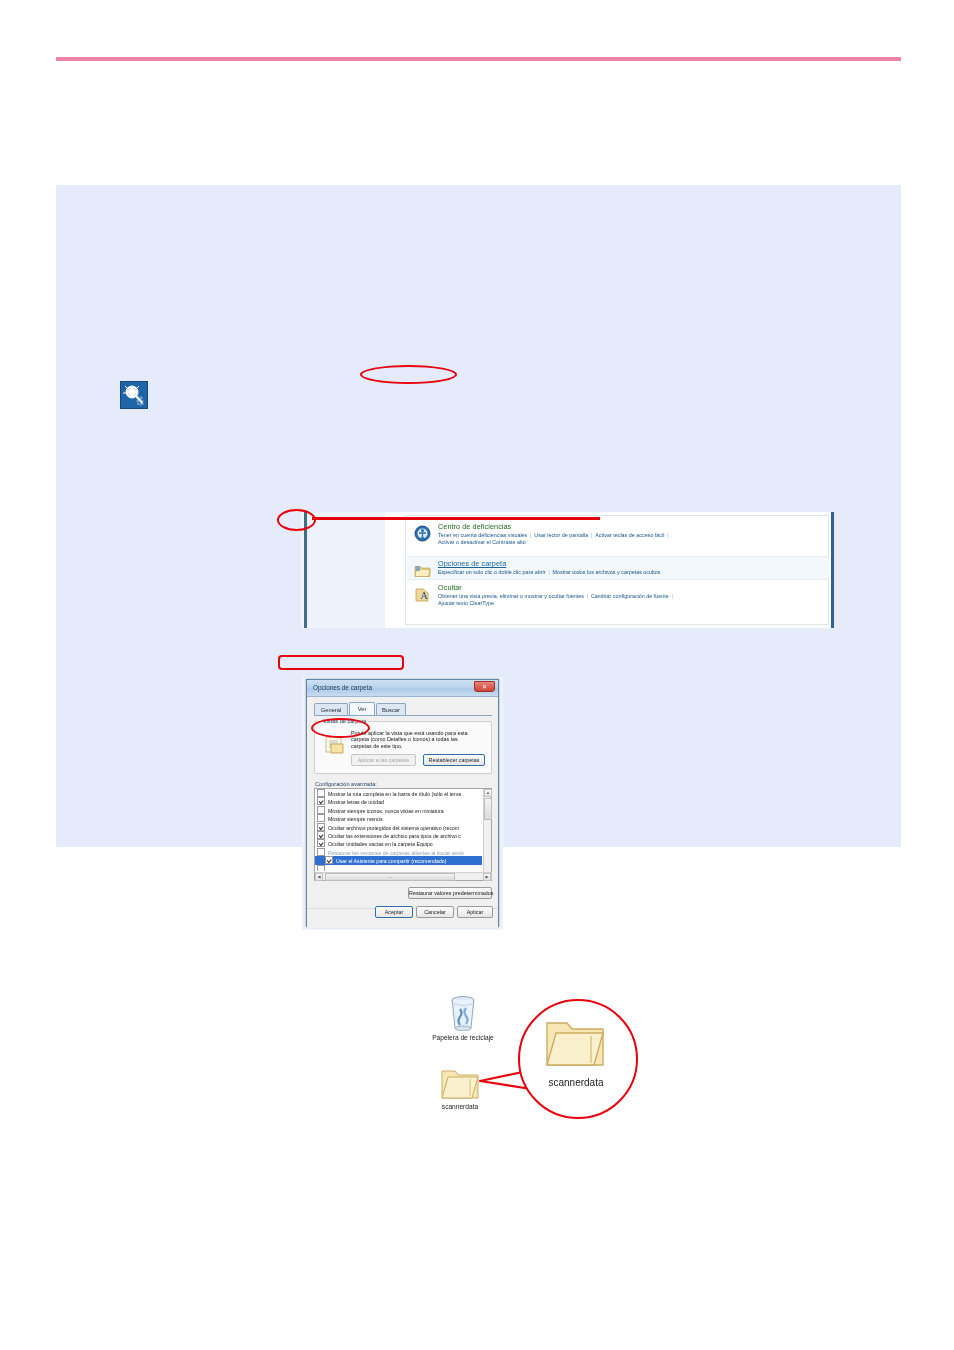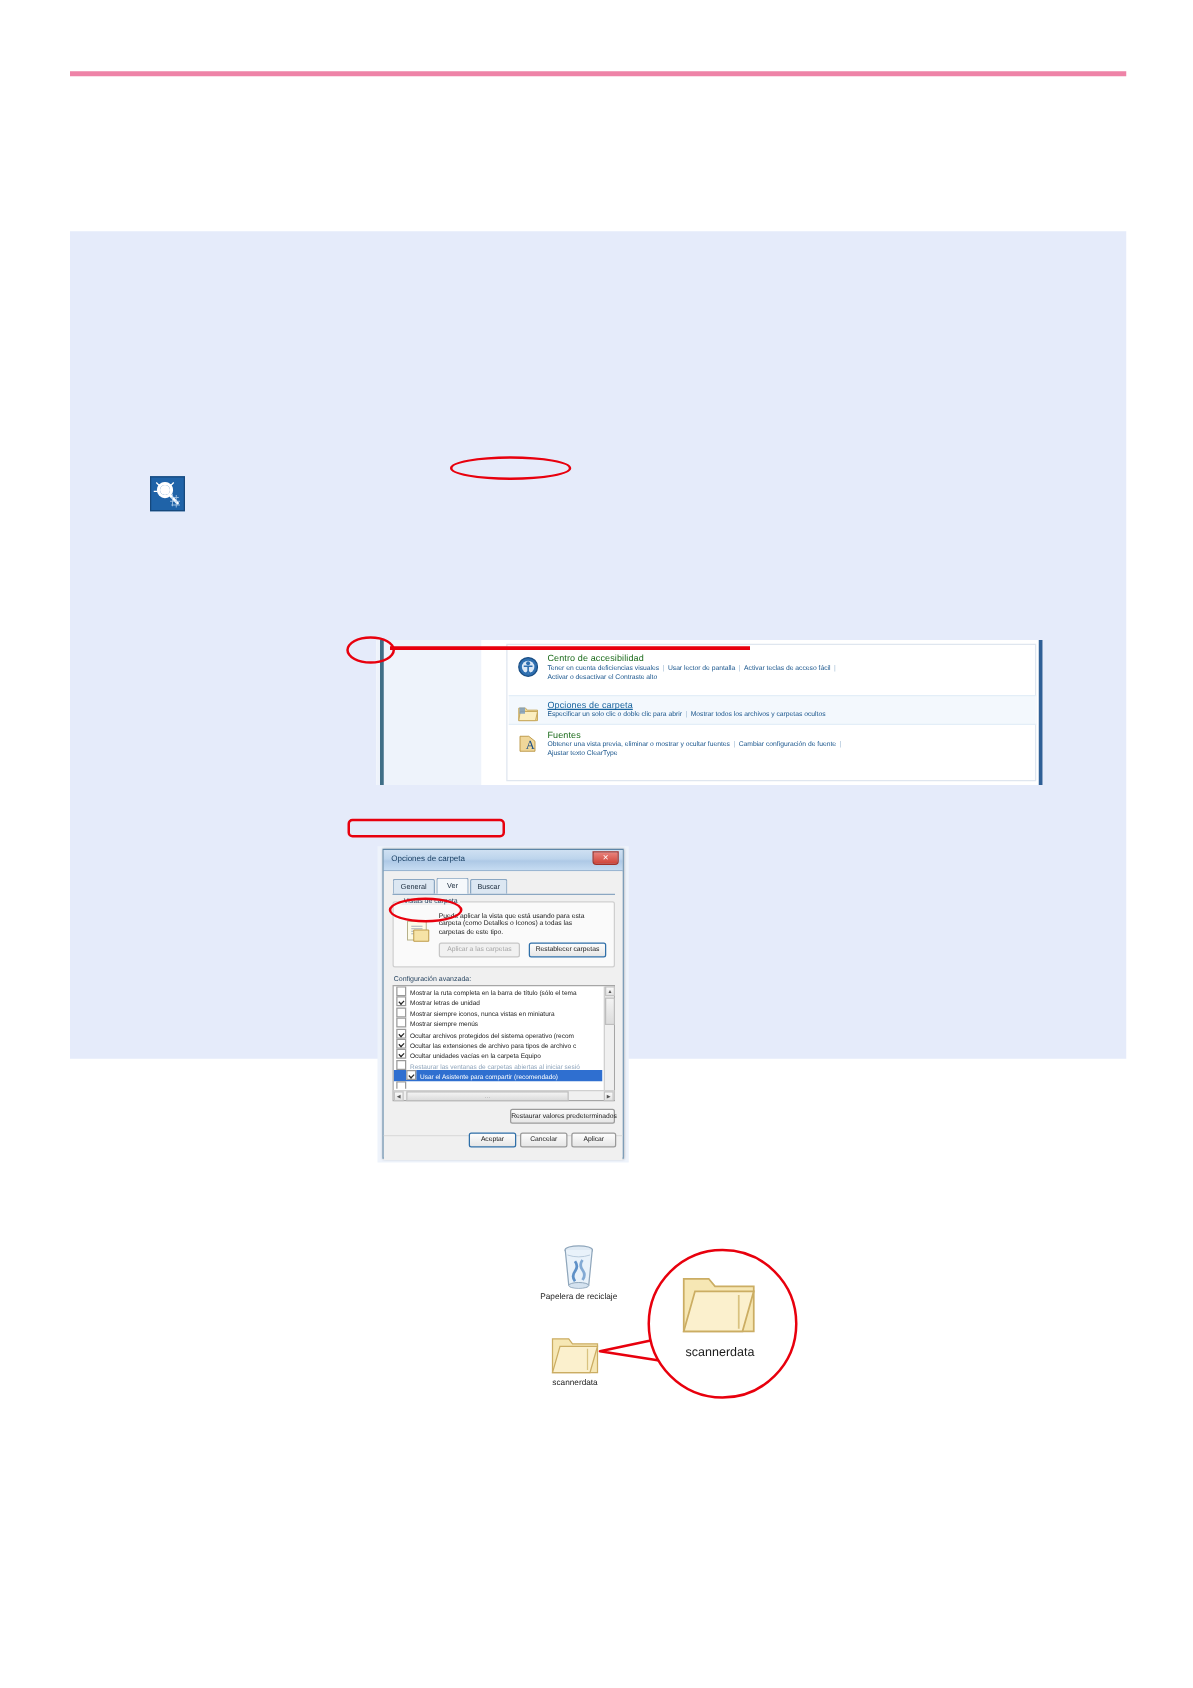--- a/index.html
+++ b/index.html
@@ -146,21 +146,21 @@
 
       <div class="cp-row" style="top:6px;">
         <span class="ico">
           <svg width="17" height="17" viewBox="0 0 17 17">
             <circle cx="8.5" cy="8.5" r="7.5" fill="#2e6fb0" stroke="#1a4e84"></circle>
             <circle cx="8.5" cy="8.5" r="5" fill="#dce9f7"></circle>
             <circle cx="8.5" cy="5.5" r="1.6" fill="#2e6fb0"></circle>
             <path d="M5 8 h7 M8.5 8 v4 M8.5 12 l-2 2.5 M8.5 12 l2 2.5" stroke="#2e6fb0" stroke-width="1.3" fill="none"></path>
           </svg>
         </span>
-        <span class="ttl">Centro de accesibilidad</span>
+        <span class="ttl">Centro de deficiencias</span>
         <span class="sub" style="top:9.5px;">
           <span>Tener en cuenta deficiencias visuales</span><span class="sep">|</span><span>Usar lector de pantalla</span><span class="sep">|</span><span>Activar teclas de acceso fácil</span><span class="sep">|</span>
         </span>
         <span class="sub" style="top:17px;">
           <span>Activar o desactivar el Contraste alto</span>
         </span>
       </div>
 
       <div class="cp-row" style="top:43px;">
         <span class="ico">
@@ -176,21 +176,21 @@
         </span>
       </div>
 
       <div class="cp-row" style="top:67px;">
         <span class="ico">
           <svg width="17" height="17" viewBox="0 0 17 17">
             <path d="M2 3 h7 l5 4 v8 H2 Z" fill="#f0d79a" stroke="#b8923f" stroke-width=".7"></path>
             <text x="6.5" y="13" font-size="10" font-family="Liberation Serif, serif" fill="#1c4f86">A</text>
           </svg>
         </span>
-        <span class="ttl">Fuentes</span>
+        <span class="ttl">Ocultar</span>
         <span class="sub" style="top:9.5px;">
           <span>Obtener una vista previa, eliminar o mostrar y ocultar fuentes</span><span class="sep">|</span><span>Cambiar configuración de fuente</span><span class="sep">|</span>
         </span>
         <span class="sub" style="top:17px;">
           <span>Ajustar texto ClearType</span>
         </span>
       </div>
 
     </div>
   </div>

